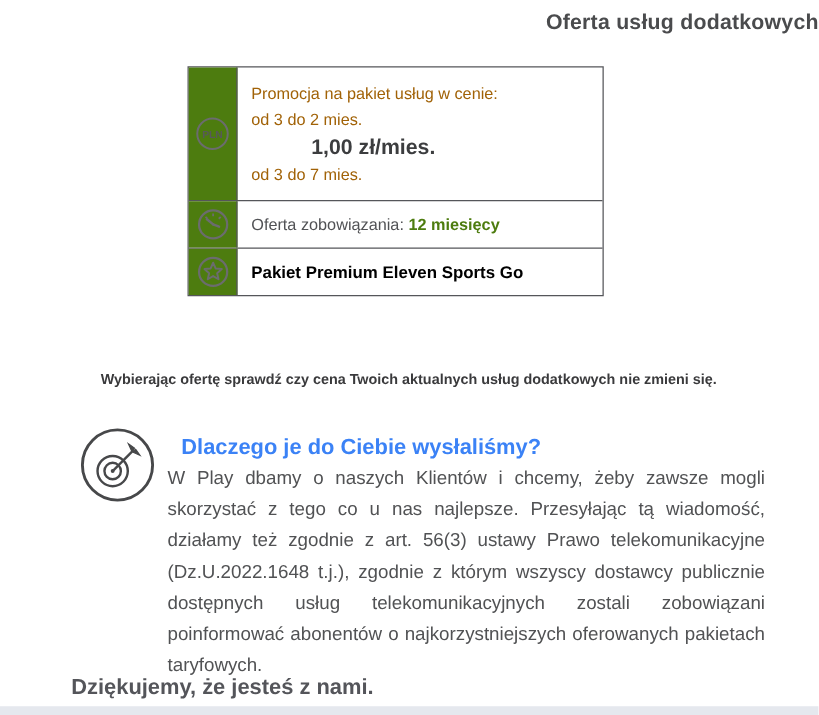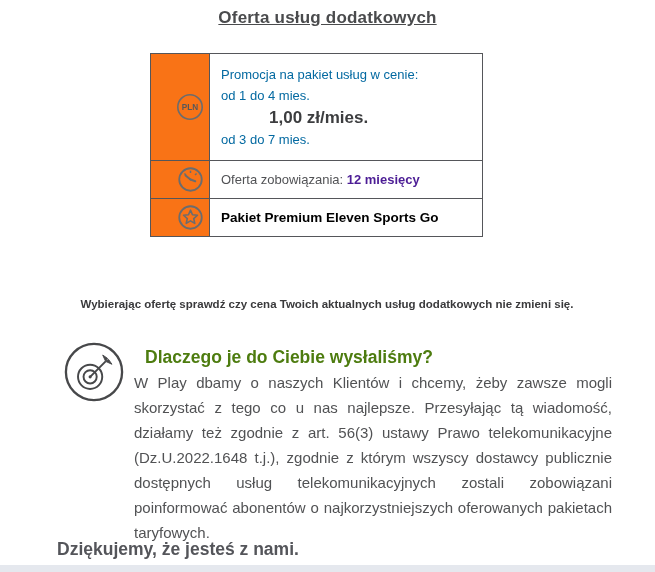--- a/index.html
+++ b/index.html
@@ -1,56 +1,56 @@
 <!DOCTYPE html>
 <html lang="pl"><head>
 <meta charset="utf-8">
 <style>
   html, body { margin:0; padding:0; background:#ffffff; }
   .page {
     position:relative; width:655px; height:572px; background:#ffffff;
     font-family:"Liberation Sans", sans-serif; overflow:hidden;
   }
   .title {
-    position:absolute; top:8px; left:0; width:100%; text-align:center;
-    font-size:17px; font-weight:bold; color:#4a4b4d; letter-spacing:.2px;text-decoration:underline;
+    position:absolute; top:8px; left:0; width:100%; text-align:right;
+    font-size:17px; font-weight:bold; color:#4a4b4d; letter-spacing:.2px;
   }
   
   .offer-table {
     position:absolute; left:150px; top:53px; width:333px;
     border:1px solid #55565a; box-sizing:border-box; background:#ffffff;
   }
   .t-row { display:flex; border-bottom:1px solid #55565a; }
   .t-row:last-child { border-bottom:none; }
   .icon-cell {
-    width:38px; min-width:38px; background:#f97316; border-right:1px solid #55565a;
-    display:flex; align-items:center; justify-content:center;padding-left:20px;
+    width:38px; min-width:38px; background:#4d7c0f; border-right:1px solid #55565a;
+    display:flex; align-items:center; justify-content:center;
   }
   .content-cell {
     flex:1; padding:6px 11px; display:flex; flex-direction:column; justify-content:center;
     color:#515255; font-size:13px;
   }
   .row-price .content-cell { padding-top:10px; padding-bottom:10px; }
-  .ln-reg  { line-height:21px; color:#0369a1; }
+  .ln-reg  { line-height:21px; color:#a16207; }
   .ln-bold { line-height:23px; font-size:17px; font-weight:bold; color:#3c3d3f;margin-left:48px; }
   .row-mid { min-height:37px; }
   .row-last { min-height:30px; }
   .kv { line-height:17px; }
-  .kv b { color:#4c1d95; }
+  .kv b { color:#4d7c0f; }
   .pkg { font-weight:bold; color:#000000; font-size:13.5px; }
   
   .note {
     position:absolute; left:57px; top:298px; width:540px;
     font-size:11.5px; font-weight:bold; color:#3a3a3c;text-align:center;
   }
   
   .why-icon { position:absolute; left:63px; top:341px; }
   .why-heading {
     position:absolute; left:145px; top:347px;
-    font-size:17.5px; font-weight:bold; color:#4d7c0f;
+    font-size:17.5px; font-weight:bold; color:#3b82f6;
   }
   .why-body {
     position:absolute; left:134px; top:370px; width:478px;
     font-size:15px; line-height:25px; color:#515254; text-align:justify;
   }
   .closing {
     position:absolute; left:57px; top:539px;
     font-size:17.5px; font-weight:bold; color:#54555a;
   }
   .bottom-strip {
@@ -71,21 +71,21 @@
       <div class="icon-cell">
         <span>
           <svg width="28" height="28" viewBox="0 0 28 28">
             <circle cx="14" cy="14" r="12.2" fill="none" stroke="#6b6c6e" stroke-width="1.6"></circle>
             <text x="14" y="17.2" text-anchor="middle" font-size="8.2" font-weight="bold" fill="#58585a" font-family="Liberation Sans, sans-serif">PLN</text>
           </svg>
         </span>
       </div>
       <div class="content-cell">
         <div class="ln-reg">Promocja na pakiet usług w cenie:</div>
-        <div class="ln-reg">od 1 do 4 mies.</div>
+        <div class="ln-reg">od 3 do 2 mies.</div>
         <div class="ln-bold">1,00 zł/mies.</div>
         <div class="ln-reg">od 3 do 7 mies.</div>
       </div>
     </div>
 
     <div class="t-row row-mid">
       <div class="icon-cell">
         <span>
           <svg width="27" height="27" viewBox="0 0 24 24" fill="none" stroke="#6b6c6e">
             <circle cx="12" cy="12" r="10" stroke-width="1.6"></circle>

